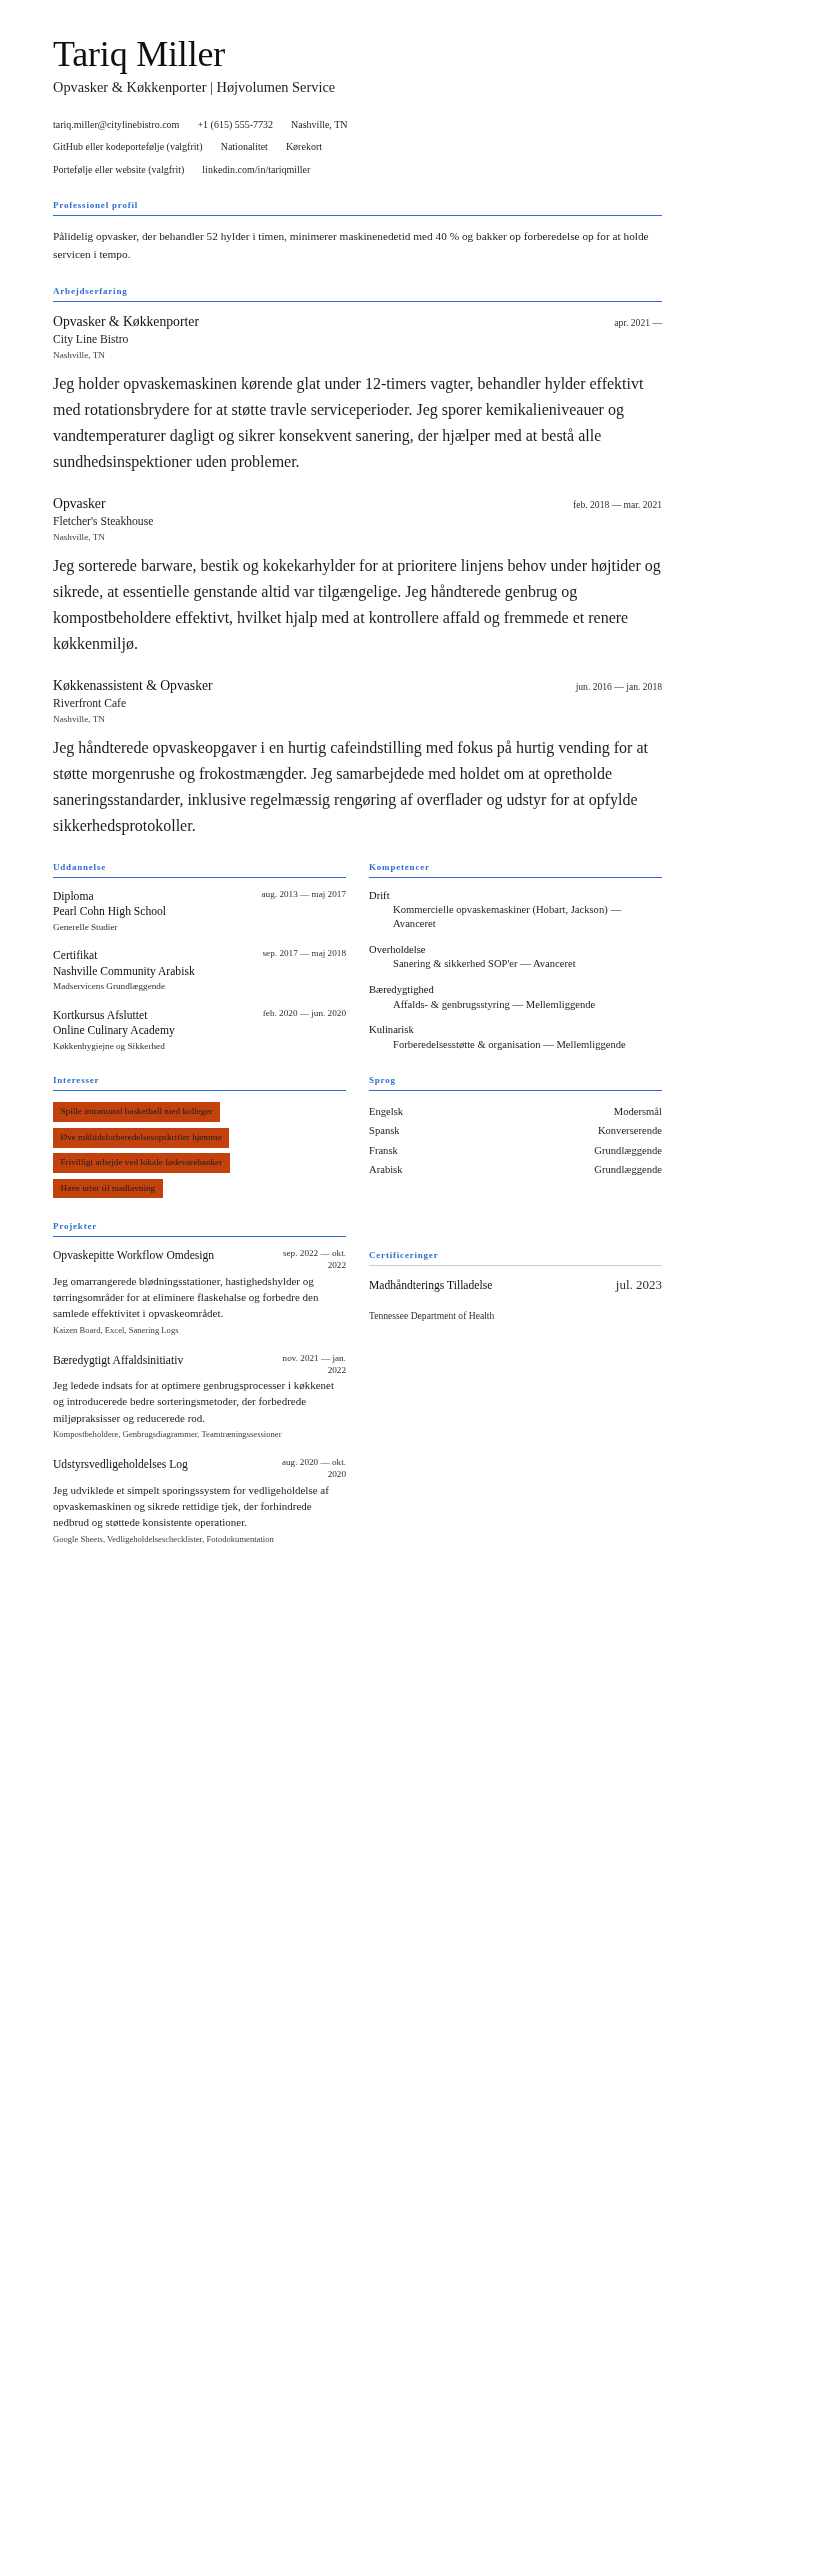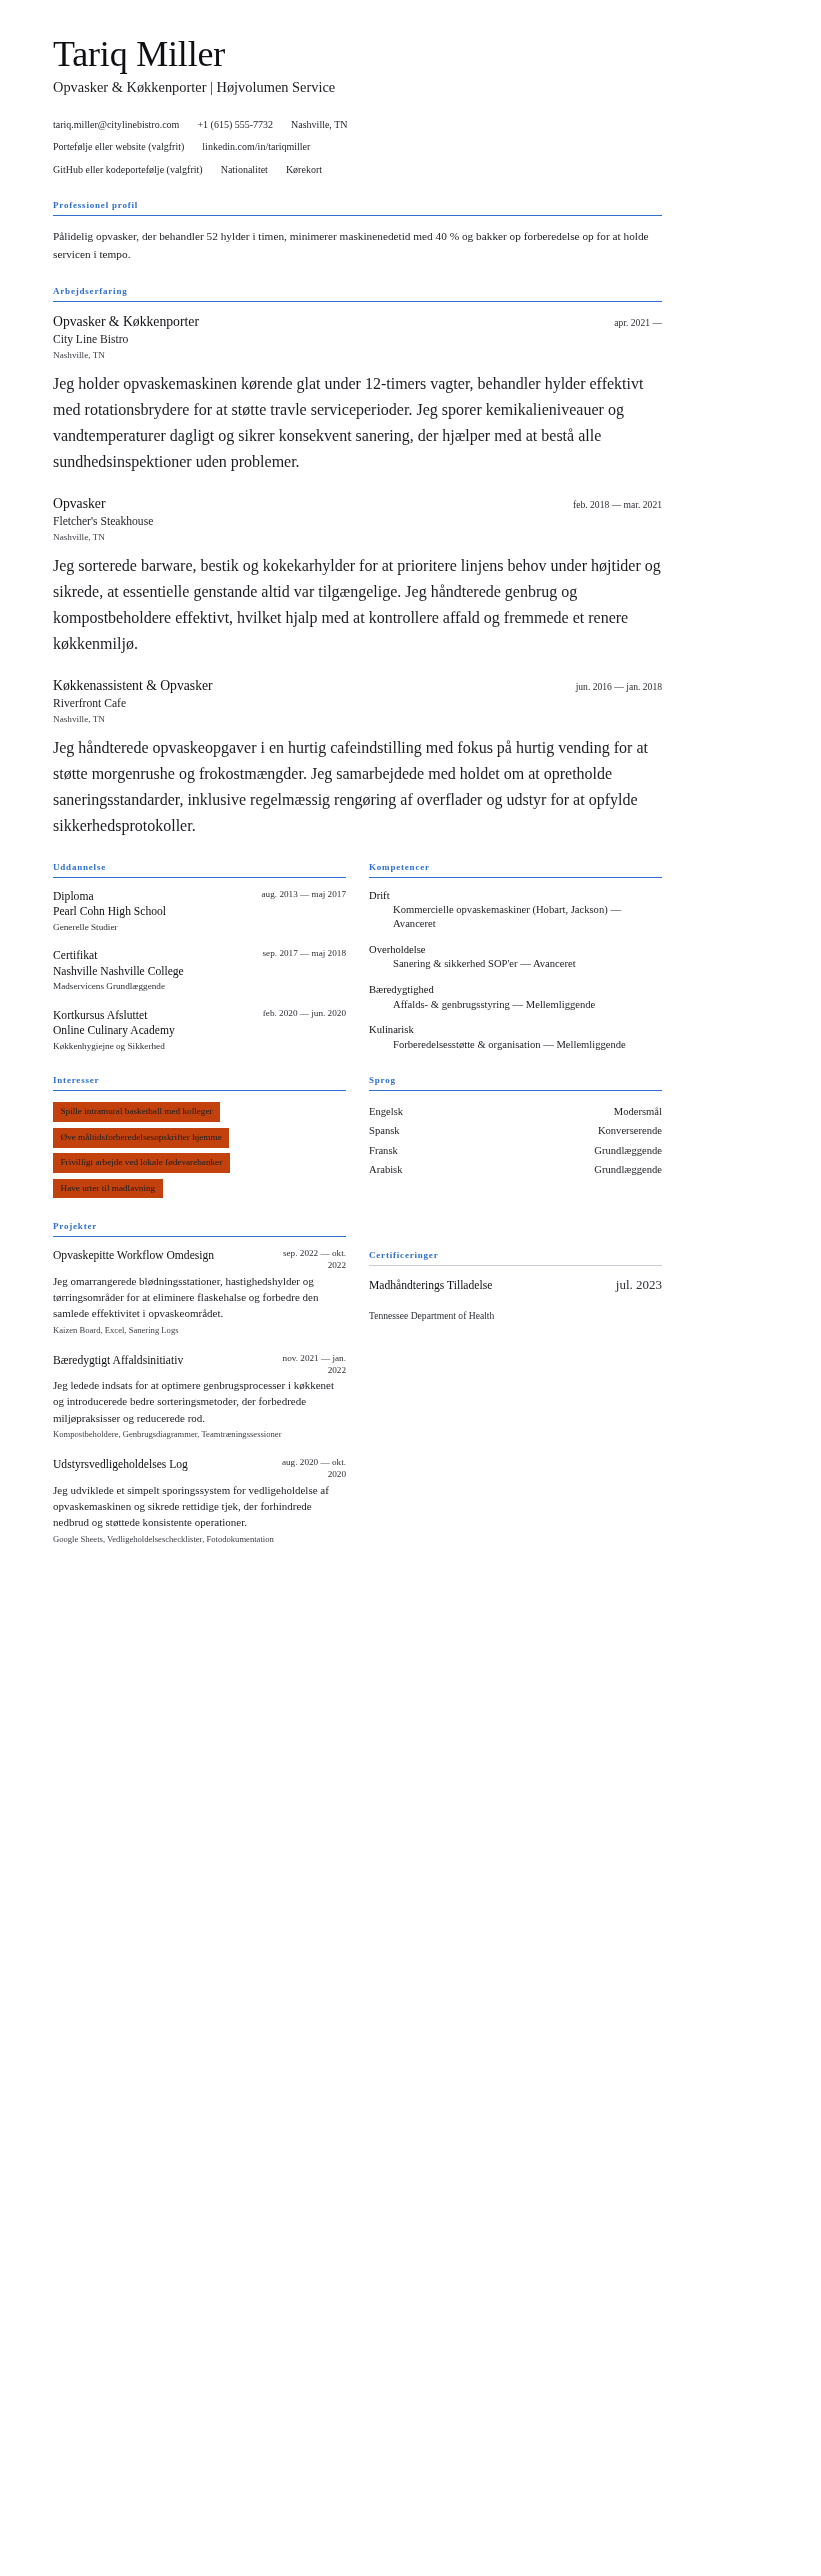--- a/index.html
+++ b/index.html
@@ -248,27 +248,27 @@
 
   <div class="hdr">
     <h1 class="hdr-name">Tariq Miller</h1>
     <div class="hdr-title">Opvasker &amp; Køkkenporter | Højvolumen Service</div>
     <div class="contact-row">
       <span>tariq.miller@citylinebistro.com</span>
       <span>+1 (615) 555-7732</span>
       <span>Nashville, TN</span>
     </div>
     <div class="contact-row">
-      <span>Portefølje eller website (valgfrit)</span>
-      <span>linkedin.com/in/tariqmiller</span>
-    </div>
-    <div class="contact-row">
       <span>GitHub eller kodeportefølje (valgfrit)</span>
       <span>Nationalitet</span>
       <span>Kørekort</span>
+    </div>
+    <div class="contact-row">
+      <span>Portefølje eller website (valgfrit)</span>
+      <span>linkedin.com/in/tariqmiller</span>
     </div>
   </div>
 
   <div class="sec">
     <div class="sec-head">Professionel profil</div>
     <p class="profile-text">Pålidelig opvasker, der behandler 52 hylder i timen, minimerer maskinenedetid med 40 % og bakker op forberedelse op for at holde servicen i tempo.</p>
   </div>
 
   <div class="sec">
     <div class="sec-head">Arbejdserfaring</div>
@@ -315,21 +315,21 @@
                 <div class="edu-school">Pearl Cohn High School</div>
                 <div class="edu-field">Generelle Studier</div>
               </div>
               <div class="edu-date">aug. 2013 — maj 2017</div>
             </div>
           </div>
           <div class="edu">
             <div class="edu-top">
               <div class="edu-main">
                 <div class="edu-degree">Certifikat</div>
-                <div class="edu-school">Nashville Nashville College</div>
+                <div class="edu-school">Nashville Community Arabisk</div>
                 <div class="edu-field">Madservicens Grundlæggende</div>
               </div>
               <div class="edu-date">sep. 2017 — maj 2018</div>
             </div>
           </div>
           <div class="edu">
             <div class="edu-top">
               <div class="edu-main">
                 <div class="edu-degree">Kortkursus Afsluttet</div>
                 <div class="edu-school">Online Culinary Academy</div>

